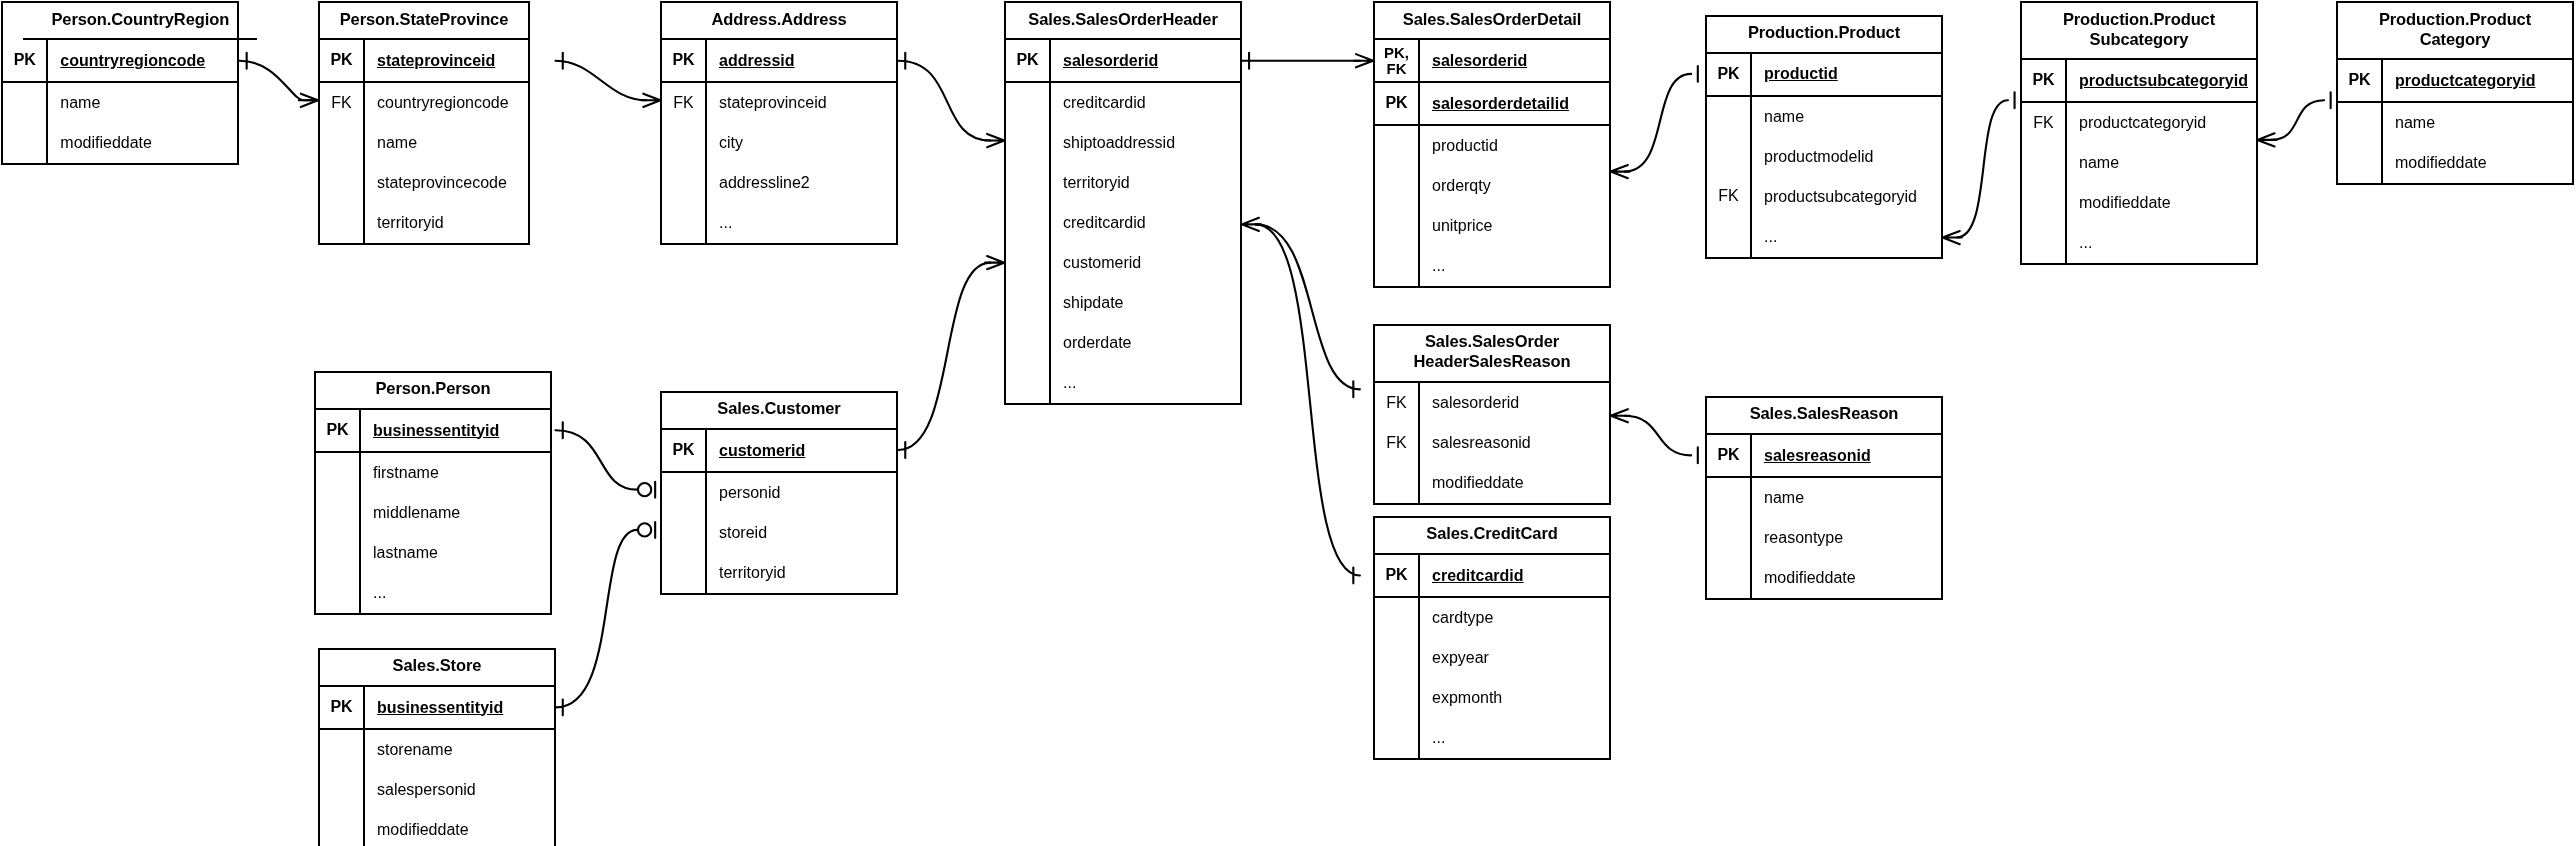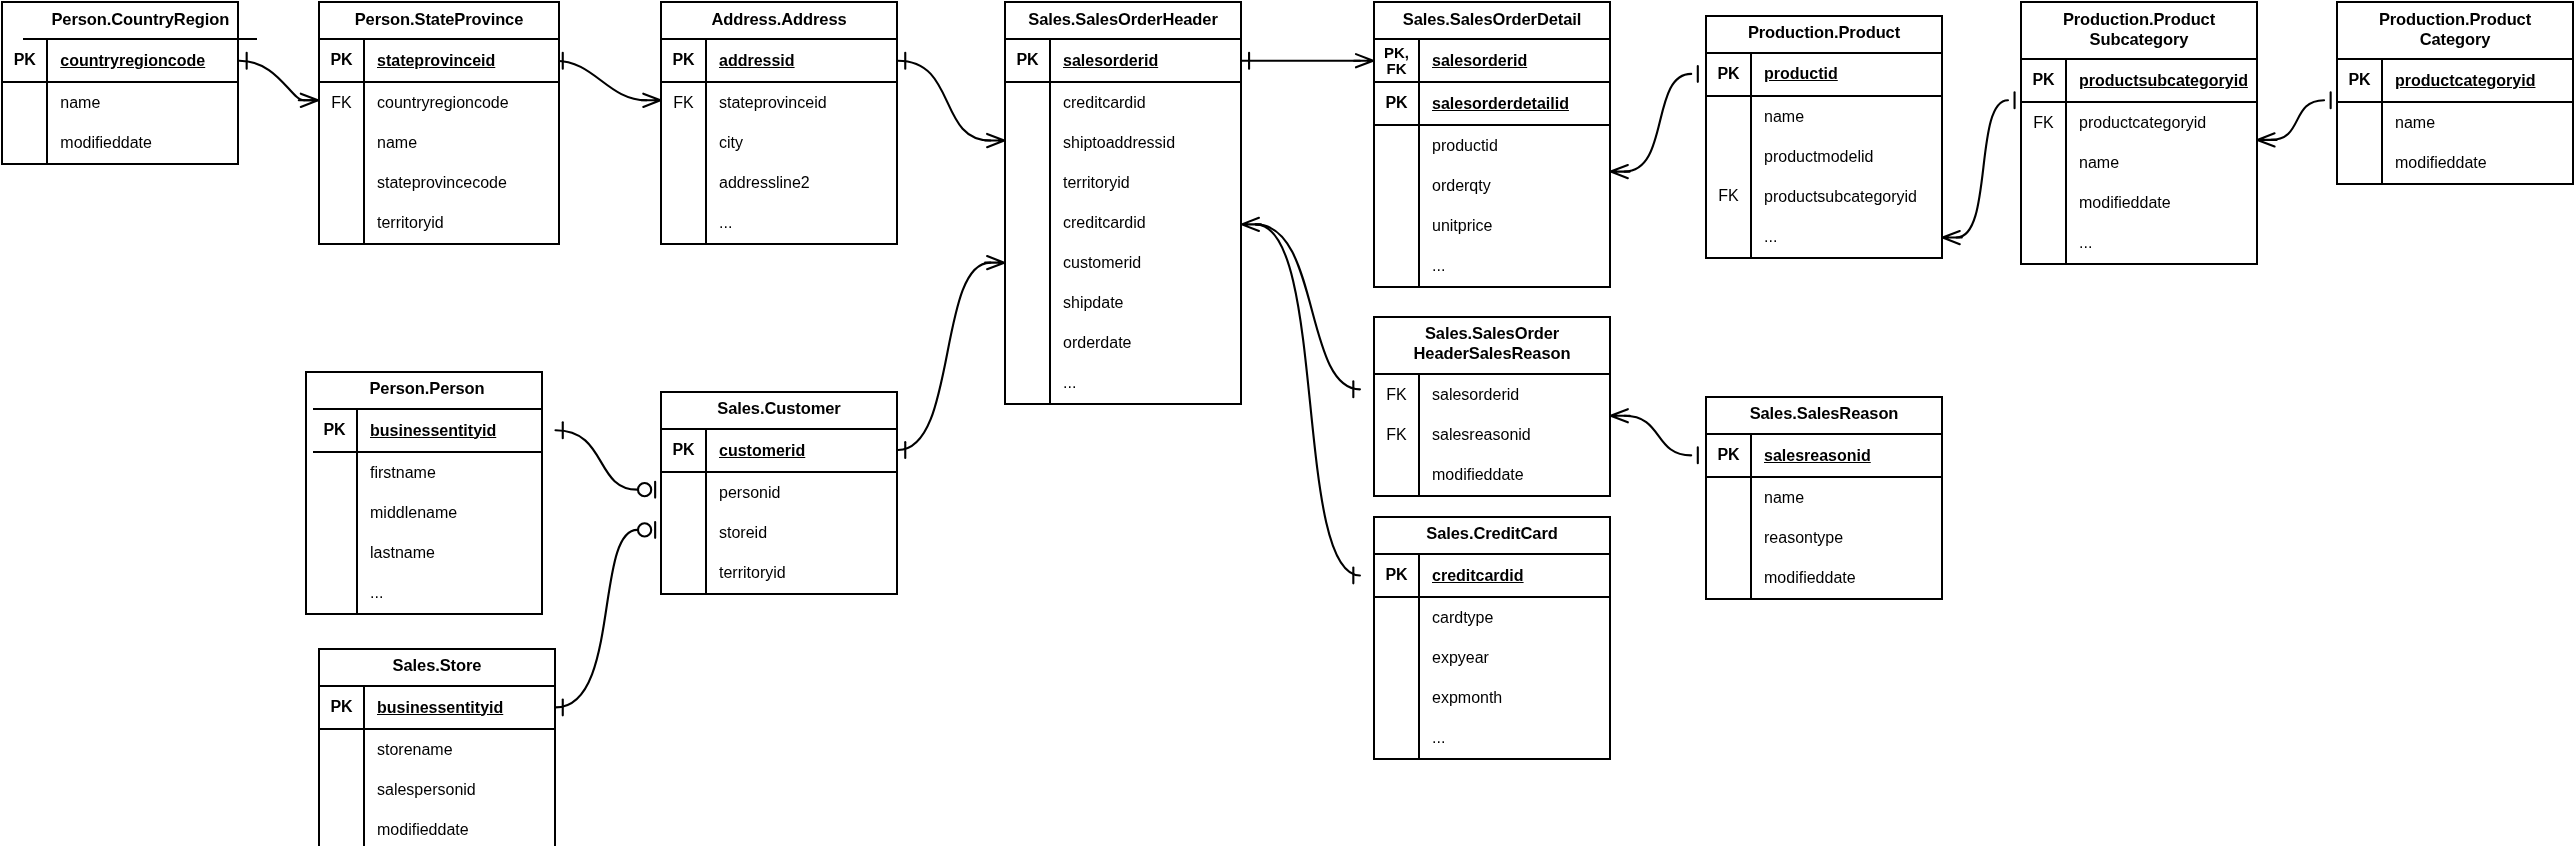--- a/index.html
+++ b/index.html
@@ -104,21 +104,21 @@
           <div class="row attrrow">
             <div class="key" style="flex-basis: 45px;"></div>
             <div class="col">name</div>
           </div>
           <div class="row attrrow">
             <div class="key" style="flex-basis: 45px;"></div>
             <div class="col">modifieddate</div>
           </div>
         </div>
       </div>
-      <div class="ent" style="left: 318px; top: 1.3px; width: 242px;">
+      <div class="ent" style="left: 318px; top: 1.3px; width: 212px;">
         <div class="ent-title" style="min-height: 37px; white-space: pre-line;">Person.StateProvince</div>
         <div class="rowgrp">
           <div class="row pkrow">
             <div class="key pk" style="flex-basis: 45px;">PK</div>
             <div class="col pkcol">stateprovinceid</div>
           </div>
         </div>
         <div class="rowgrp last">
           <div class="row attrrow">
             <div class="key" style="flex-basis: 45px;">FK</div>
@@ -310,21 +310,21 @@
           <div class="row attrrow">
             <div class="key" style="flex-basis: 45px;"></div>
             <div class="col">name</div>
           </div>
           <div class="row attrrow">
             <div class="key" style="flex-basis: 45px;"></div>
             <div class="col">modifieddate</div>
           </div>
         </div>
       </div>
-      <div class="ent" style="left: 305px; top: 371px; width: 238px; padding-left: 6px;">
+      <div class="ent" style="left: 314px; top: 371px; width: 238px;">
         <div class="ent-title" style="min-height: 37px; white-space: pre-line;">Person.Person</div>
         <div class="rowgrp">
           <div class="row pkrow">
             <div class="key pk" style="flex-basis: 45px;">PK</div>
             <div class="col pkcol">businessentityid</div>
           </div>
         </div>
         <div class="rowgrp last">
           <div class="row attrrow">
             <div class="key" style="flex-basis: 45px;"></div>
@@ -383,21 +383,21 @@
           <div class="row attrrow">
             <div class="key" style="flex-basis: 45px;"></div>
             <div class="col">salespersonid</div>
           </div>
           <div class="row attrrow">
             <div class="key" style="flex-basis: 45px;"></div>
             <div class="col">modifieddate</div>
           </div>
         </div>
       </div>
-      <div class="ent" style="left: 1373px; top: 316px; width: 238px;">
+      <div class="ent" style="left: 1373px; top: 324px; width: 238px;">
         <div class="ent-title" style="min-height: 57px; white-space: pre-line;">Sales.SalesOrder
 HeaderSalesReason</div>
         <div class="rowgrp last">
           <div class="row attrrow">
             <div class="key" style="flex-basis: 45px;">FK</div>
             <div class="col">salesorderid</div>
           </div>
           <div class="row attrrow">
             <div class="key" style="flex-basis: 45px;">FK</div>
             <div class="col">salesreasonid</div>

